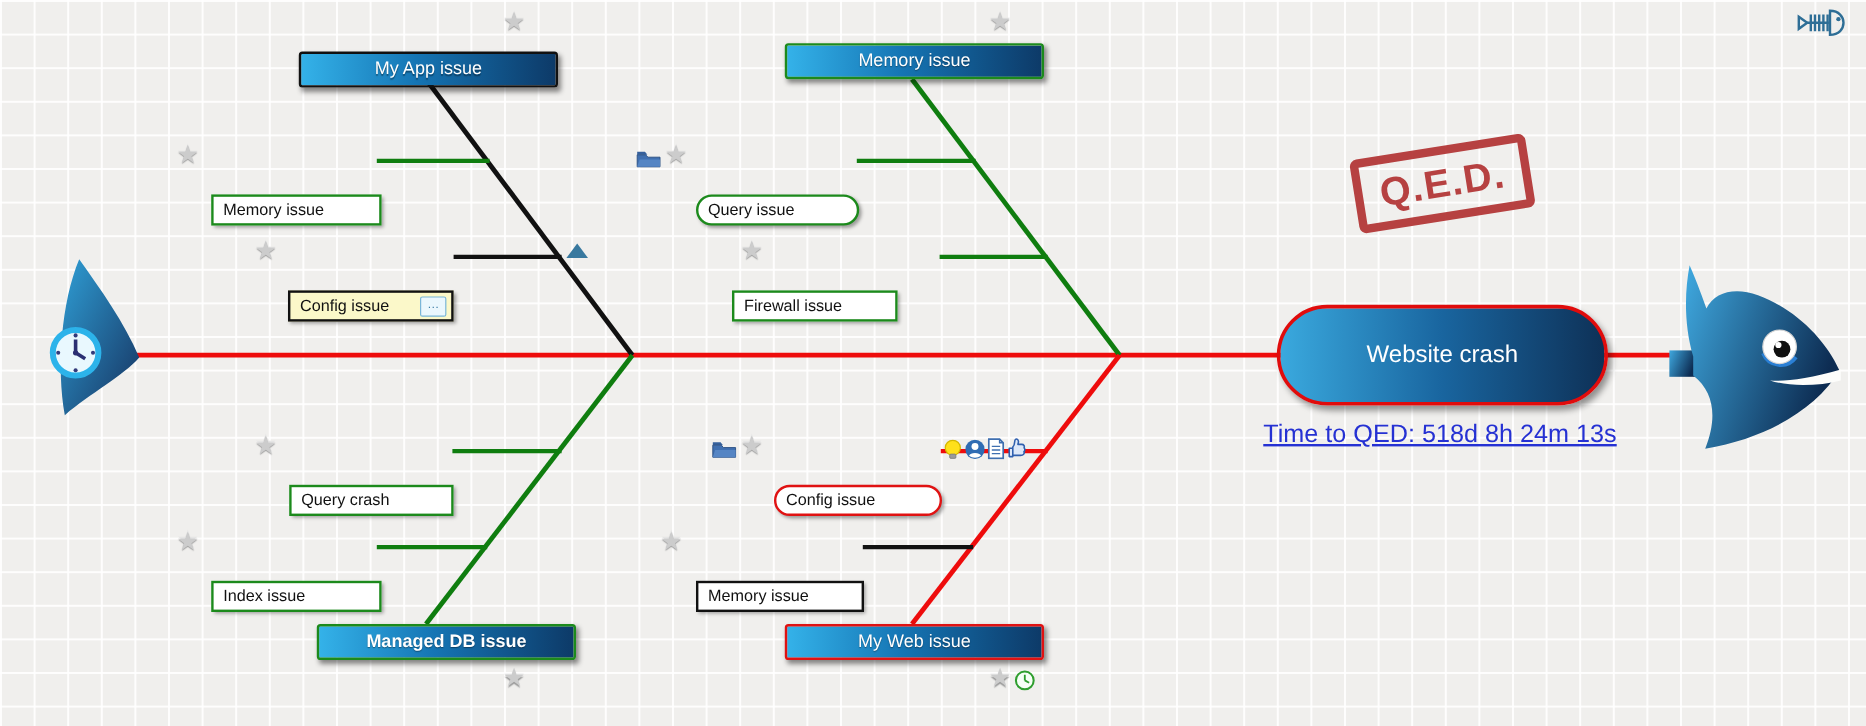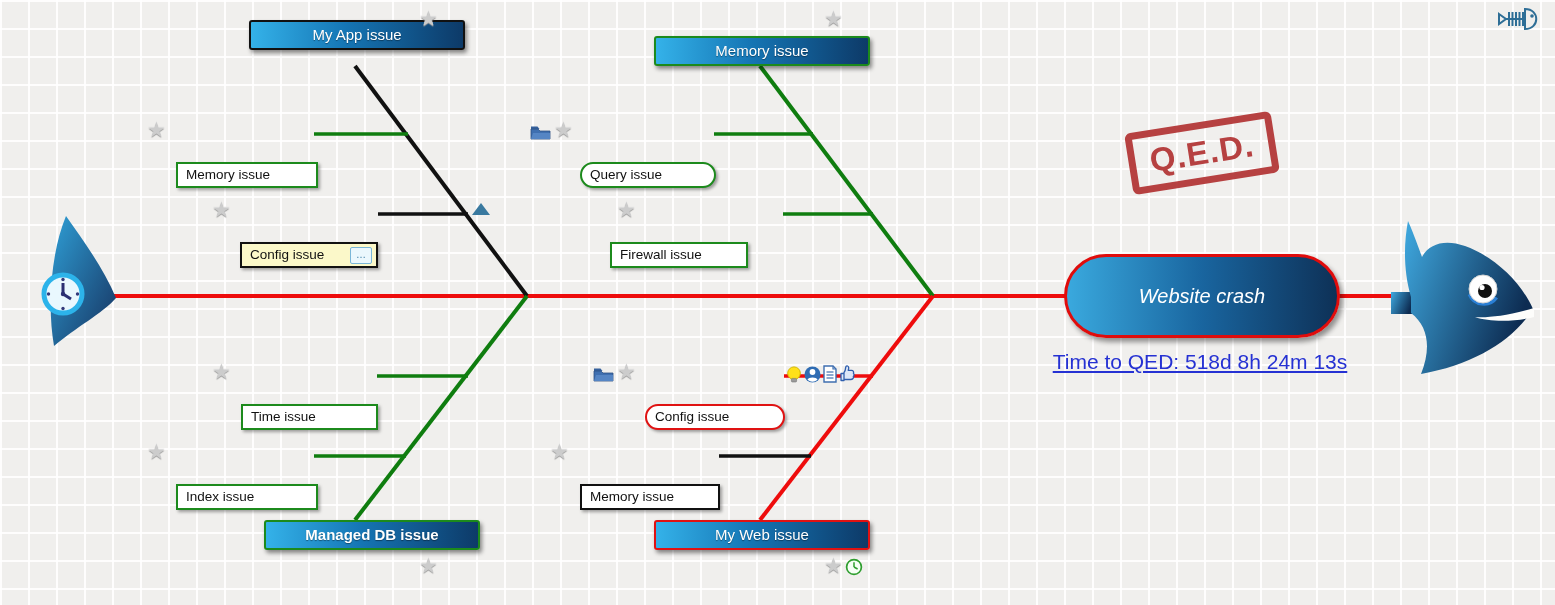--- a/index.html
+++ b/index.html
@@ -55,21 +55,21 @@
     border-left:9px solid transparent;border-right:9px solid transparent;
     border-bottom:12px solid #39799f;cursor:pointer;
   }
   .problem-node{
     position:absolute;z-index:3;
     left:1064px;top:254px;width:270px;height:78px;
     border:3px solid #e00c0c;border-radius:42px;
     background:linear-gradient(90deg,#3aa9de 0%,#19659f 50%,#0e3157 100%);
     color:#fff;font-size:20px;
     display:flex;align-items:center;justify-content:center;
-    box-shadow:3px 4px 5px rgba(0,0,0,.4);cursor:pointer;font-style:italic;
+    box-shadow:3px 4px 5px rgba(0,0,0,.4);cursor:pointer;
   }
   .timer-text{
     position:absolute;z-index:3;
     left:1035px;top:350px;width:330px;
     text-align:center;font-size:21px;color:#2531d3;text-decoration:underline;
   }
   .qed-stamp{
     position:absolute;z-index:3;
     left:1128px;top:122px;width:134px;height:48px;
     border:7px solid #b23434;border-radius:6px;
@@ -143,21 +143,21 @@
       <line x1="13" y1="6" x2="13" y2="20"></line>
       <line x1="16.5" y1="6" x2="16.5" y2="20"></line>
       <line x1="20" y1="6" x2="20" y2="20"></line>
       <line x1="23.5" y1="6" x2="23.5" y2="20"></line>
       <line x1="27" y1="6" x2="27" y2="20"></line>
       <path d="M29,3 C44,3 44,23 29,23 Z"></path>
     </g>
     <circle cx="36" cy="10" r="1.8" fill="#2e6e96"></circle>
   </svg>
 
-  <div class="category" style="left:249px;top:20px;border-color:#111;">
+  <div class="category" style="left:249px;top:43px;border-color:#111;">
     <span>My App issue</span>
   </div>
   <div class="category" style="left:654px;top:36px;border-color:#1c8a1c;">
     <span>Memory issue</span>
   </div>
   <div class="category" style="left:264px;top:520px;border-color:#1c8a1c;font-weight:bold;">
     <span>Managed DB issue</span>
   </div>
   <div class="category" style="left:654px;top:520px;border-color:#e01212;">
     <span>My Web issue</span>
@@ -166,21 +166,21 @@
   <div class="cause" style="left:176px;top:121px;width:122px;border-color:#1c8a1c;">
     <span>Memory issue</span>
   </div>
 
   <div class="cause" style="left:240px;top:201px;width:118px;border-color:#111;background:#fbf8c9;">
     <span>Config issue</span>
     <span class="ellipsis-btn">…</span>
   </div>
 
   <div class="cause" style="left:241px;top:363px;width:117px;border-color:#1c8a1c;">
-    <span>Time issue</span>
+    <span>Query crash</span>
   </div>
 
   <div class="cause" style="left:176px;top:443px;width:122px;border-color:#1c8a1c;">
     <span>Index issue</span>
   </div>
 
   <div class="cause pill" style="left:580px;top:121px;width:116px;border-color:#1c8a1c;">
     <span>Query issue</span>
   </div>
 

